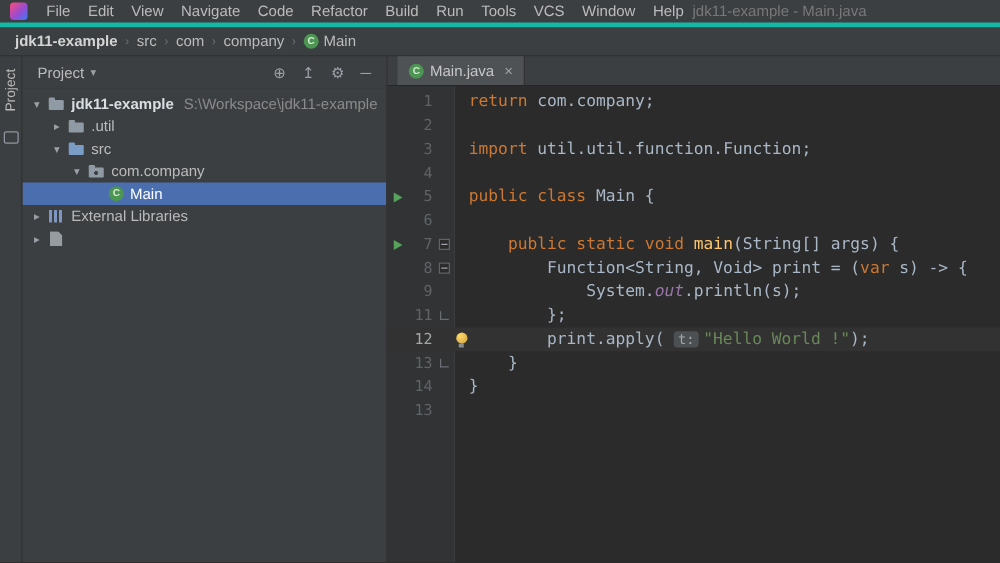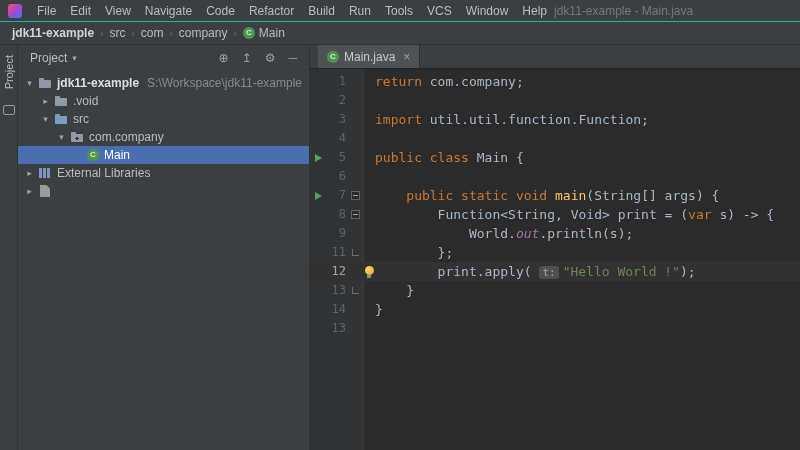--- a/index.html
+++ b/index.html
@@ -2,21 +2,21 @@
 <html><head>
 <meta charset="utf-8">
 <style>
   *{margin:0;padding:0;box-sizing:border-box}
   html,body{width:800px;height:450px;overflow:hidden;background:#2b2b2b;
     font-family:"Liberation Sans",sans-serif}
   .app{width:800px;height:450px;display:flex;flex-direction:column;font-size:12px;color:#bbb}
 
   
   .menubar{height:22px;flex:0 0 22px;background:#3c3f41;display:flex;align-items:center;
-    padding:0 6px;border-bottom:1px solid #14b8a6}
+    padding:0 6px;border-bottom:4px solid #14b8a6}
   .logo{width:14px;height:14px;border-radius:3px;margin:0 8px 0 2px;flex:0 0 14px;
     background:linear-gradient(135deg,#fc4b7a,#9a4bd0 55%,#3b7bf2)}
   .menu-item{padding:2px 7px;color:#bbbbbb;cursor:default}
   .menu-item::first-letter{text-decoration:underline}
   .win-title{color:#787878;white-space:nowrap}
 
   
   .navbar{height:23px;flex:0 0 23px;background:#3c3f41;display:flex;align-items:center;
     padding:0 10px;border-bottom:1px solid #323232}
   .crumbs{display:flex;align-items:center}
@@ -160,21 +160,21 @@
       <div class="tree">
           <div class="tree-row" style="padding-left: 6px;">
             <span class="tree-arrow">▾</span>
             <span class="tico icon-project"></span>
             <span class="tree-label bold">jdk11-example</span>
             <span class="tree-hint">S:\Workspace\jdk11-example</span>
           </div>
           <div class="tree-row" style="padding-left: 22px;">
             <span class="tree-arrow">▸</span>
             <span class="tico icon-folder"></span>
-            <span class="tree-label">.void</span>
+            <span class="tree-label">.util</span>
           </div>
           <div class="tree-row" style="padding-left: 22px;">
             <span class="tree-arrow">▾</span>
             <span class="tico icon-src-folder"></span>
             <span class="tree-label">src</span>
           </div>
           <div class="tree-row" style="padding-left: 38px;">
             <span class="tree-arrow">▾</span>
             <span class="tico icon-package"></span>
             <span class="tree-label">com.company</span>
@@ -259,21 +259,21 @@
               <span class="line-number">8</span>
               <span class="fold-col">
                 <span class="fold-open"></span>
               </span>
               <span class="code-text"><span class="tk-d">        Function&lt;String, Void&gt; print = (</span><span class="tk-kw">var</span><span class="tk-d"> s) -&gt; {</span></span>
             </div>
             <div class="code-line">
               <span class="gutter-run"></span>
               <span class="line-number">9</span>
               <span class="fold-col"></span>
-              <span class="code-text"><span class="tk-d">            World.</span><span class="tk-f">out</span><span class="tk-d">.println(s);</span></span>
+              <span class="code-text"><span class="tk-d">            System.</span><span class="tk-f">out</span><span class="tk-d">.println(s);</span></span>
             </div>
             <div class="code-line">
               <span class="gutter-run"></span>
               <span class="line-number">11</span>
               <span class="fold-col">
                 <span class="fold-close"></span>
               </span>
               <span class="code-text"><span class="tk-d">        };</span></span>
             </div>
             <div class="code-line current">

